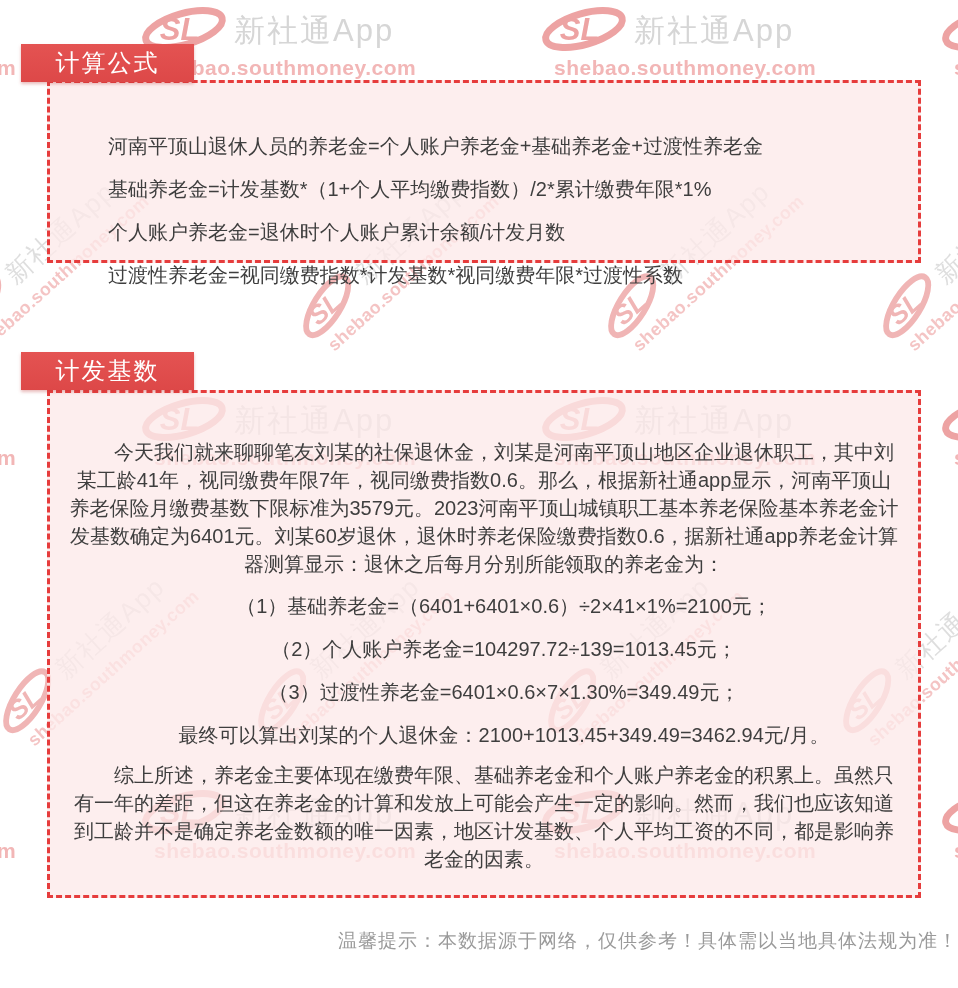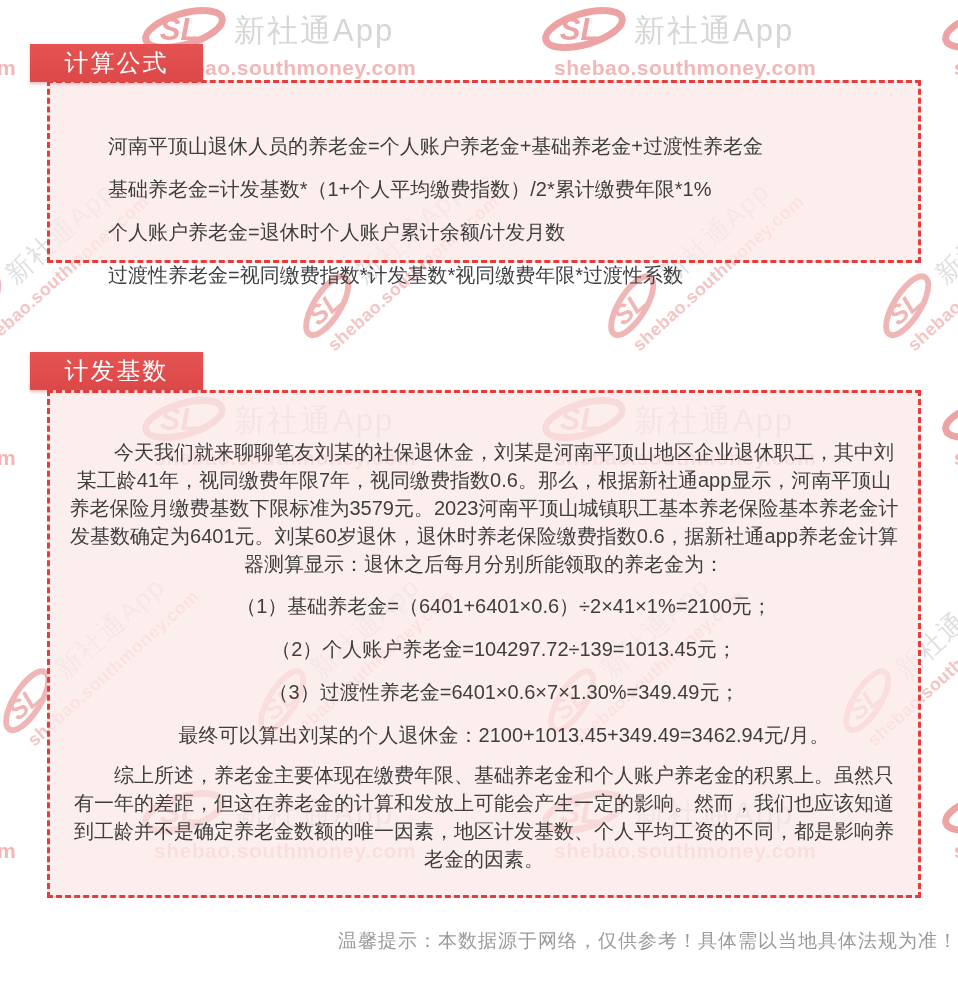--- a/index.html
+++ b/index.html
@@ -10,21 +10,21 @@
   #watermark-layer{position:absolute;inset:0;z-index:1;}
   .wm{position:absolute;width:300px;color:#d4d4d4;line-height:1;}
   .wm-top{display:flex;align-items:center;gap:4px;height:50px;}
   .wm-logo{color:#eda3a3;display:block;flex:0 0 auto;}
   .wm-brand{font-size:31px;font-weight:500;letter-spacing:2px;white-space:nowrap;color:#d6d6d6;}
   .wm-site{font-size:21px;font-weight:bold;color:#f2b6b6;letter-spacing:.5px;
            padding-left:16px;white-space:nowrap;margin-top:2px;}
   .wm-diag{transform:rotate(-42deg) scale(.85);opacity:.8;}
 
   
-  .banner{position:absolute;left:30px;width:173px;height:38px;z-index:3;
+  .banner{position:absolute;left:21px;width:173px;height:38px;z-index:3;
           background:linear-gradient(180deg,#e45352,#dd4848);
           box-shadow:0 2px 3px rgba(190,60,60,.35);
           display:flex;align-items:center;justify-content:center;}
   .banner span{color:#ffffff;font-size:24px;letter-spacing:2px;}
   #banner-formula{top:44px;}
   #banner-example{top:352px;}
 
   
   .box{position:absolute;left:47px;width:874px;z-index:2;box-sizing:border-box;
        border:3px dashed #e63c3c;background:rgba(252,233,233,.78);

